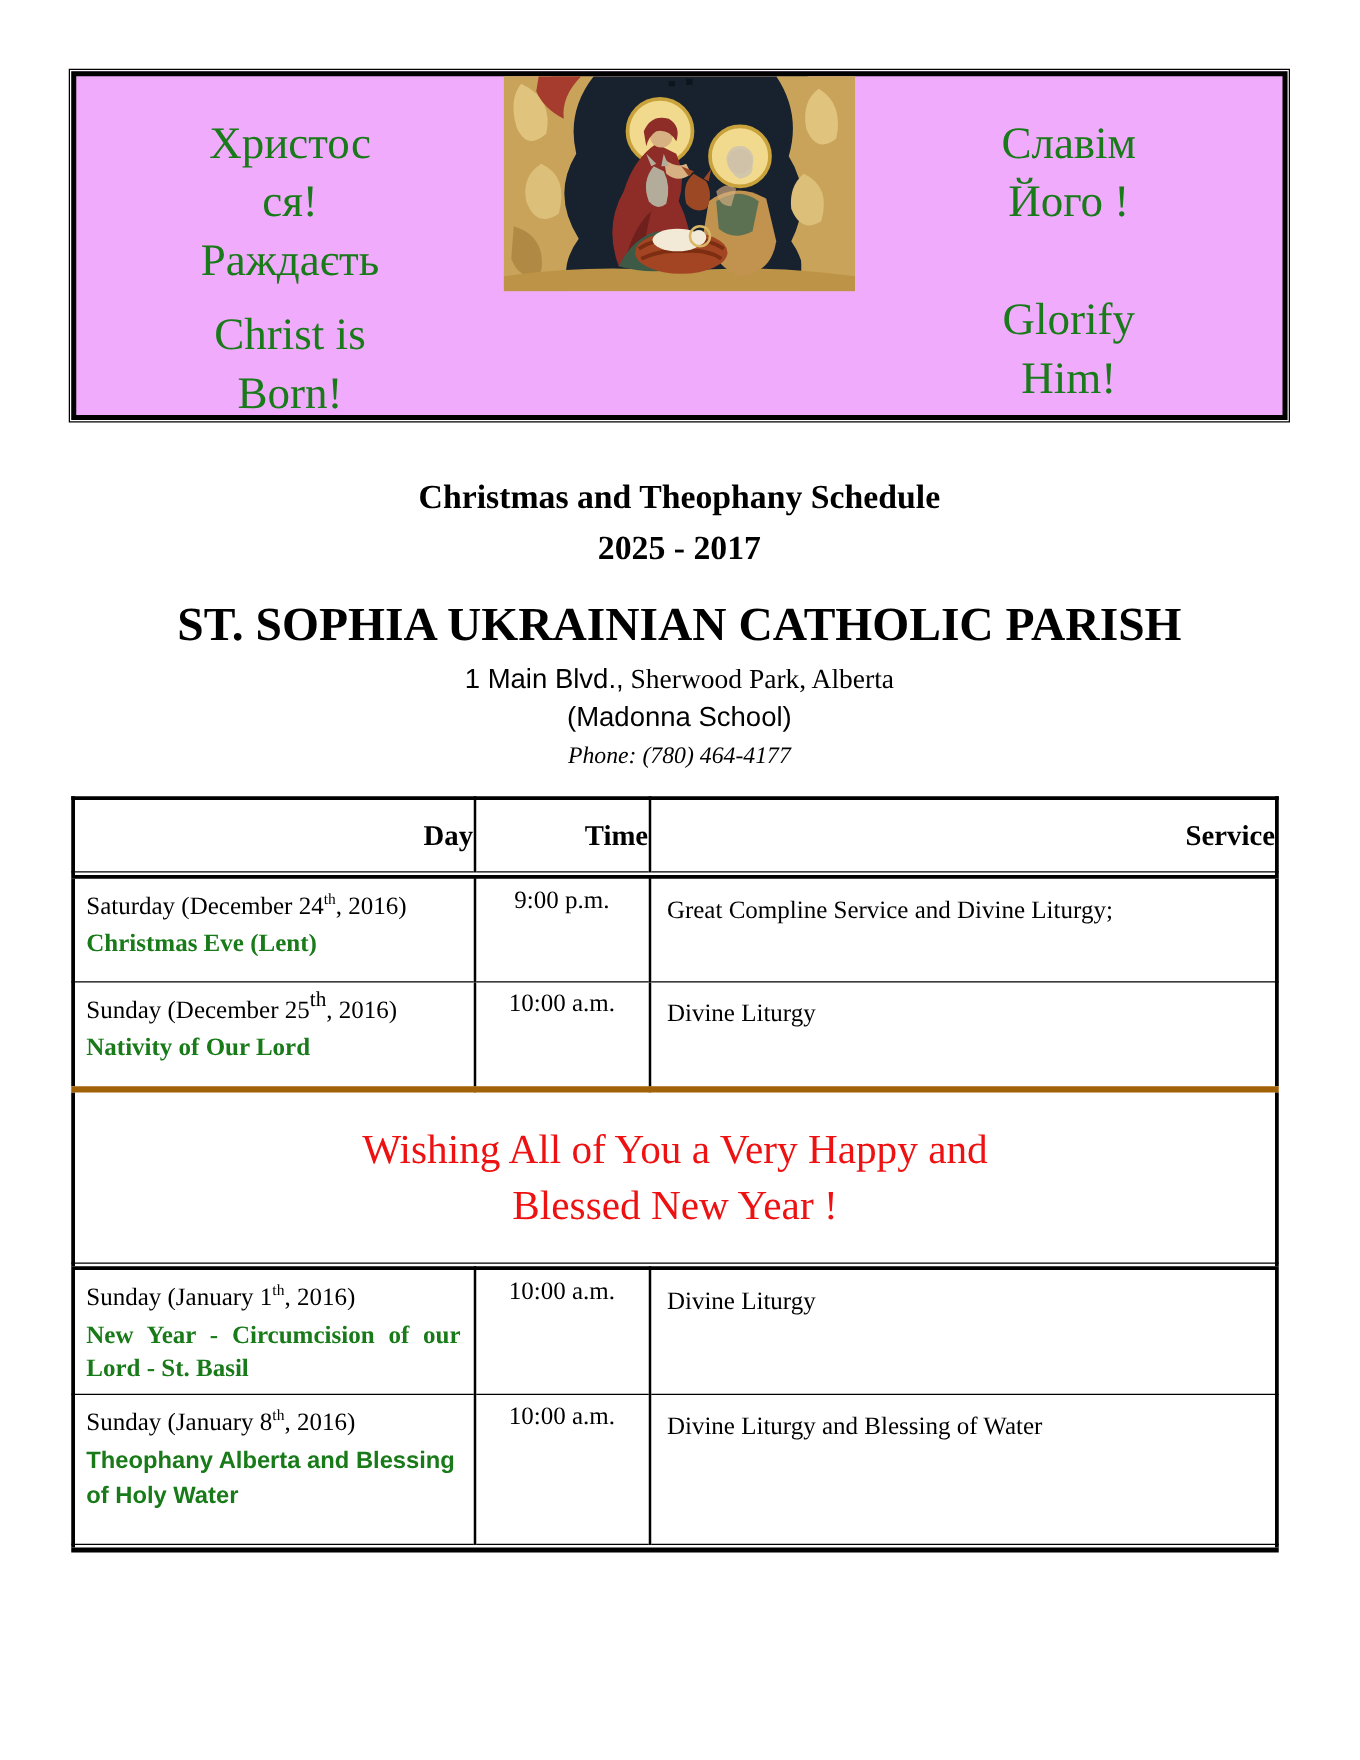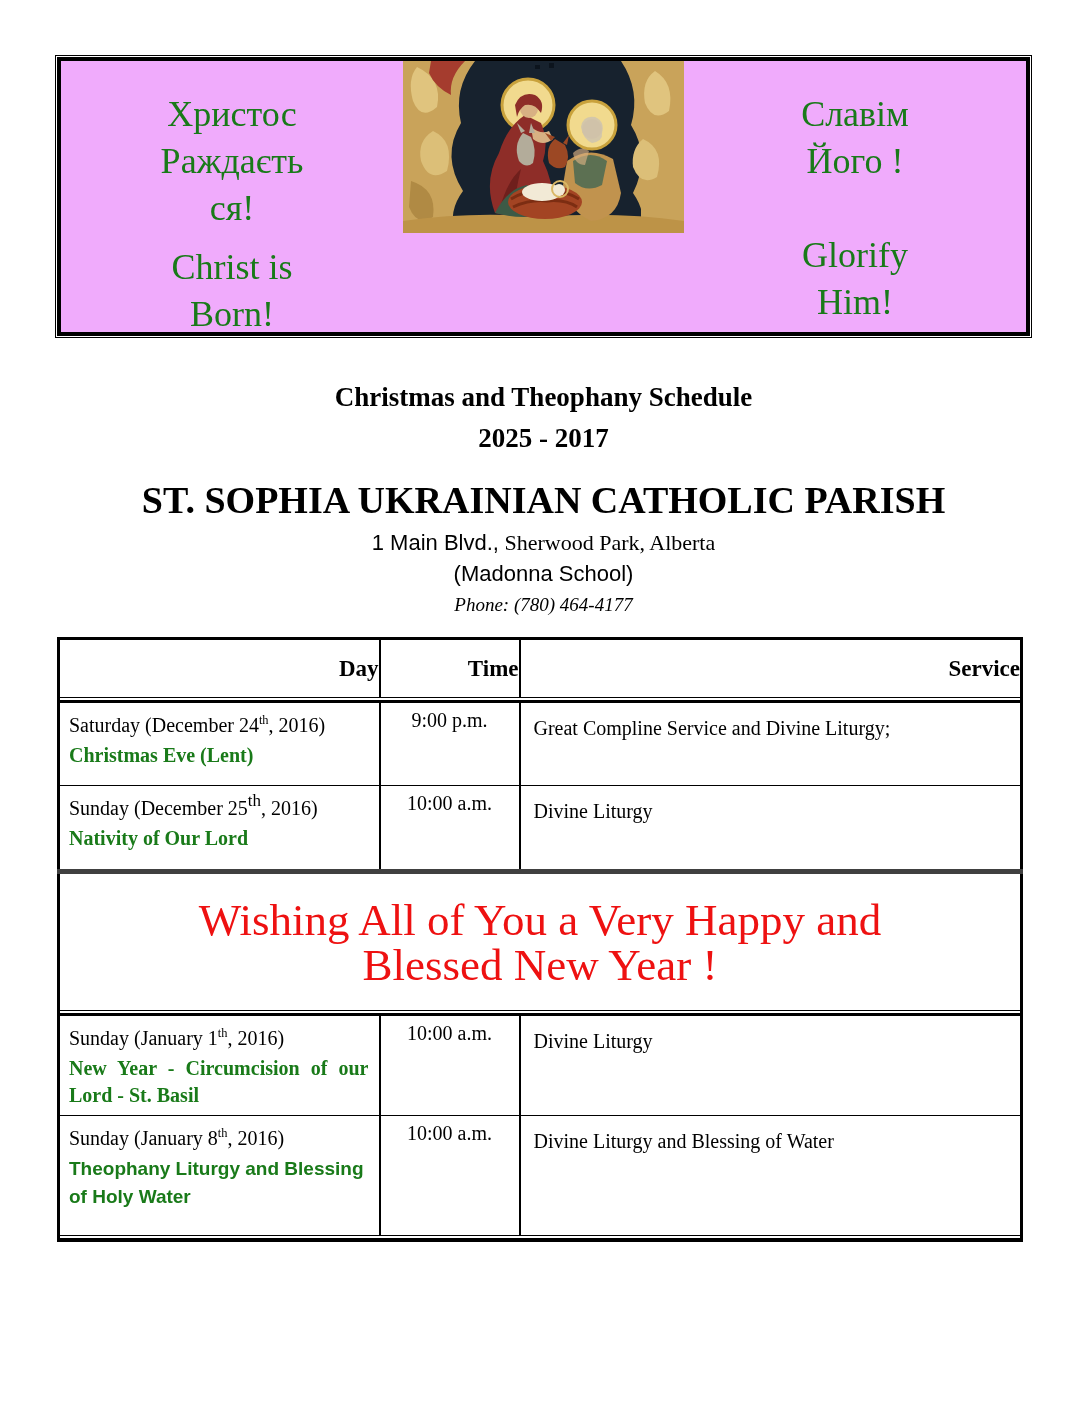--- a/index.html
+++ b/index.html
@@ -95,43 +95,43 @@
     font-size: 20px; line-height: 27px;
     margin-top: 3px;
   }
   .feast.justified { text-align: justify; }
   .feast.sans-style {
     font-family: "Liberation Sans", "DejaVu Sans", sans-serif;
     font-size: 19px; line-height: 28px;
   }
 
   tr.greeting td {
-    border-top: 5px solid #404040;
+    border-top: 5px solid #a16207;
     border-bottom: 1px solid #000;
     text-align: center;
     color: var(--red);
-    font-size: 45px;
+    font-size: 33px;
     line-height: 45px;
     padding: 24px 0 22px;
   }
   tr.greeting p { margin: 0; }
 
   .green-txt { color: var(--green); }
   :root { --green: #197a19; --red: #ee1111; }
 </style>
 </head>
 <body>
 
 <div class="content">
 
   <div class="banner">
     <div class="banner-col green-txt">
       <p>Христос</p>
+      <p>ся!</p>
       <p>Раждаєть</p>
-      <p>ся!</p>
       <p class="en-left">Christ is</p>
       <p>Born!</p>
     </div>
 
     <svg class="nativity" viewBox="0 0 281 172" xmlns="http://www.w3.org/2000/svg">
       <rect x="0" y="0" width="281" height="172" fill="#c9a35a"></rect>
 
       <path d="M38,0 L243,0 L250,40 Q258,95 238,140 L238,160 Q140,150 46,162 L42,135 Q24,90 34,35 Z" fill="#17222e"></path>
 
       <path d="M0,0 L72,0 Q50,28 58,62 Q38,95 60,130 Q45,150 52,172 L0,172 Z" fill="#c9a35a"></path>
@@ -248,21 +248,21 @@
           <div class="date"><span>Sunday (January 1</span><sup>th</sup><span>, 2016)</span></div>
           <div class="feast justified">New Year - Circumcision of our Lord - St. Basil</div>
         </td>
         <td class="cell time-cell">10:00 a.m.</td>
         <td class="cell service-cell">Divine Liturgy</td>
       </tr>
 
       <tr class="r4">
         <td class="cell day-cell">
           <div class="date"><span>Sunday (January 8</span><sup>th</sup><span>, 2016)</span></div>
-          <div class="feast sans-style">Theophany Liturgy and Blessing of Holy Water</div>
+          <div class="feast sans-style">Theophany Alberta and Blessing of Holy Water</div>
         </td>
         <td class="cell time-cell">10:00 a.m.</td>
         <td class="cell service-cell">Divine Liturgy and Blessing of Water</td>
       </tr>
 
       <tr class="gap last">
           <td colspan="3"></td>
         </tr>
     </tbody>
   </table>

